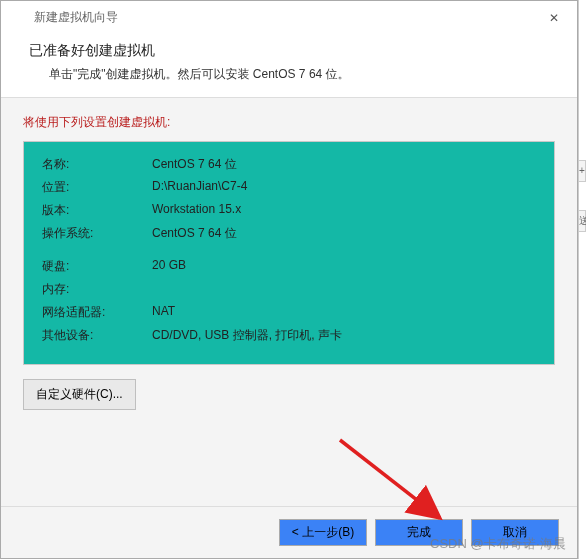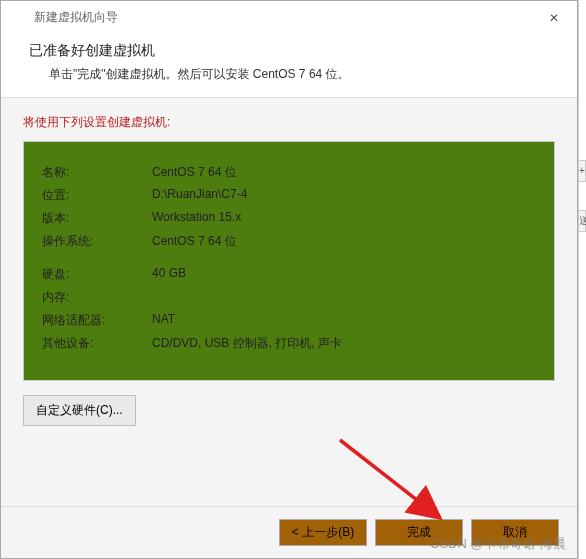--- a/index.html
+++ b/index.html
@@ -5,28 +5,28 @@
     * { box-sizing: border-box; margin: 0; padding: 0; font-family: 'Microsoft YaHei', 'Segoe UI', Tahoma, sans-serif; }
     body { background: #f0f0f0; width: 586px; height: 559px; overflow: hidden; position: relative; }
     .window { width: 578px; height: 559px; background: #fff; border: 1px solid #aaa; display: flex; flex-direction: column; }
     .titlebar { display: flex; align-items: center; justify-content: space-between; padding: 8px 12px; font-size: 12px; color: #666; margin-left: 21px; }
     .titlebar .close { font-size: 12px; color: #555; padding: 0 6px; cursor: default; }
     .header { padding: 8px 28px 14px 28px; background: #fff; border-bottom: 1px solid #ddd; }
     .header .h1 { font-size: 14px; font-weight: normal; color: #222; margin-bottom: 6px; }
     .header .desc { font-size: 12px; color: #333; padding-left: 20px; }
     .content { flex: 1; background: #f4f4f4; padding: 16px 22px; }
     .content .label { font-size: 12px; color: #b91c1c; margin-bottom: 10px; }
-    .panel { background: #4d7c0f; border: 1px solid #c8c8c8; padding: 22px 18px; font-size: 12px; color: #222; }
+    .panel { background: #14b8a6; border: 1px solid #c8c8c8; padding: 14px 18px; font-size: 12px; color: #222; }
     .panel .row { display: flex; margin-bottom: 6px; }
     .panel .row .k { width: 110px; }
     .panel .row .v { flex: 1; }
     .panel .gap { height: 10px; }
     .custom-btn { margin-top: 14px; padding: 6px 12px; font-size: 12px; background: #e9e9e9; border: 1px solid #bfbfbf; cursor: default; display: inline-block; }
     .footer { border-top: 1px solid #ddd; padding: 12px 18px; display: flex; justify-content: flex-end; gap: 8px; background: #f4f4f4; }
-    .footer button { font-size: 12px; padding: 4px 0; width: 88px; background: #a16207; border: 1px solid #aaa; cursor: default; }
+    .footer button { font-size: 12px; padding: 4px 0; width: 88px; background: #3b82f6; border: 1px solid #aaa; cursor: default; }
     .right-edge { position: absolute; right: 0; top: 0; width: 8px; height: 100%; background: #fff; border-left: 1px solid #ccc; }
     .edge-btn { position: absolute; right: 0; width: 8px; height: 22px; background: #f4f4f4; border: 1px solid #ccc; font-size: 10px; text-align: center; line-height: 20px; color: #666; }
     .watermark { position: absolute; bottom: 6px; right: 20px; font-size: 13px; color: rgba(120,120,120,0.7); font-family: sans-serif; margin-top: 40px; }
     .arrow { position: absolute; pointer-events: none; }
   </style>
 </head>
 <body>
 
 <div class="window">
   <div class="titlebar">
@@ -57,21 +57,21 @@
           </div>
           <div class="row">
             <div class="k">操作系统:</div>
             <div class="v">CentOS 7 64 位</div>
           </div>
         </div>
       <div class="gap"></div>
       <div id="rows-b">
           <div class="row">
             <div class="k">硬盘:</div>
-            <div class="v">40 GB</div>
+            <div class="v">20 GB</div>
           </div>
           <div class="row">
             <div class="k">内存:</div>
           </div>
           <div class="row">
             <div class="k">网络适配器:</div>
             <div class="v">NAT</div>
           </div>
           <div class="row">
             <div class="k">其他设备:</div>

